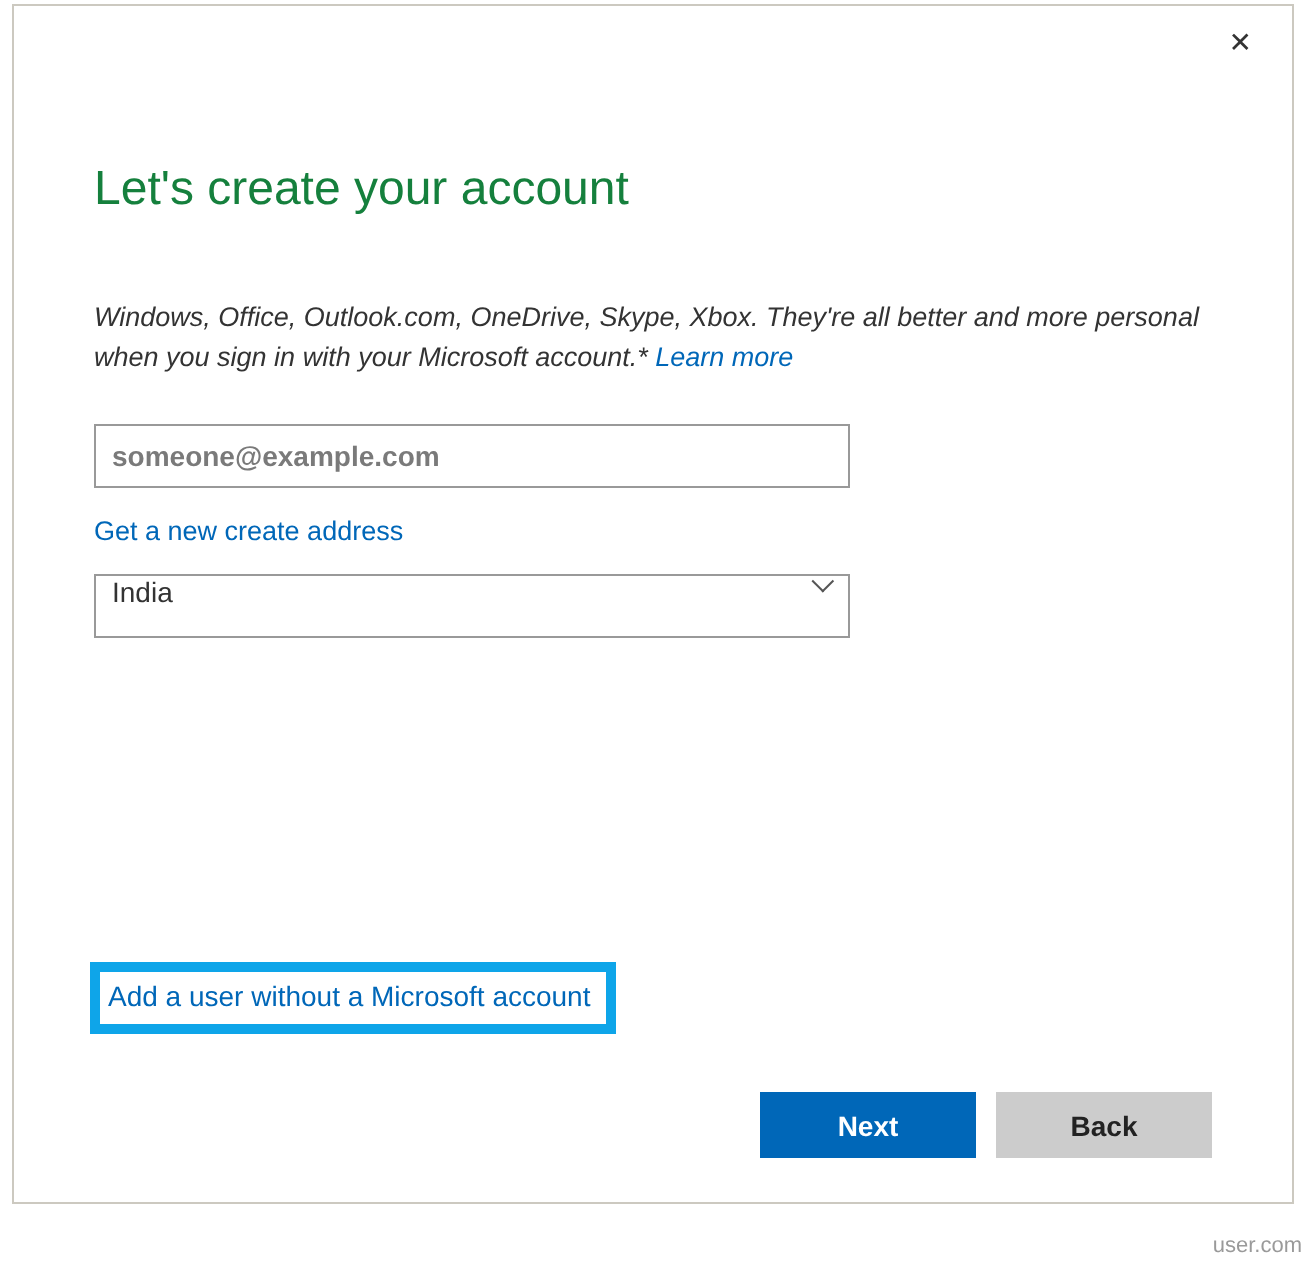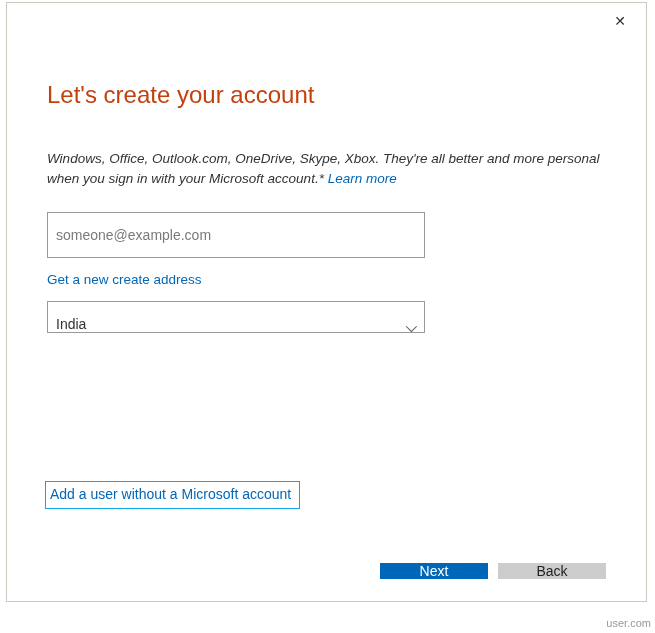--- a/index.html
+++ b/index.html
@@ -33,46 +33,47 @@
       color: #333;
       cursor: pointer;
       padding: 4px 6px;
     }
     .content {
       padding: 78px 40px 0 40px;
     }
     .title {
       font-size: 24px;
       font-weight: 400;
-      color: #c2410c;
+      color: #15803d;
       margin-bottom: 40px;
     }
     .description {
       font-size: 13.5px;
       color: #333;
       line-height: 1.5;
       margin-bottom: 22px;
       font-style: italic;
     }
     .link {
       color: #0067b8;
       cursor: pointer;
       text-decoration: none;
     }
     .field {
       width: 378px;
-      height: 46px;
+      height: 32px;
       border: 1px solid #999;
       padding: 0 8px;
       font-size: 14px;
       color: #737373;
       font-family: inherit;
       background: #fff;
       outline: none;
       line-height: 30px;
+      font-weight: bold;
     }
     .field::placeholder {
       color: #7a7a7a;
     }
     .email-link {
       display: block;
       font-size: 13.5px;
       color: #0067b8;
       margin: 14px 0 14px 0;
       cursor: pointer;
@@ -81,21 +82,21 @@
       margin-bottom: 14px;
     }
     .dropdown {
       width: 378px;
       height: 32px;
       border: 1px solid #999;
       padding: 0 8px;
       font-size: 14px;
       color: #333;
       display: flex;
-      align-items: flex-end;
+      align-items: flex-start;
       justify-content: space-between;
       cursor: pointer;
       background: #fff;
     }
     .chevron {
       display: inline-block;
       width: 8px;
       height: 8px;
       border-right: 1px solid #555;
       border-bottom: 1px solid #555;
@@ -108,38 +109,39 @@
       top: 450px;
       font-size: 13.5px;
       color: #333;
     }
     .add-user-link {
       position: absolute;
       left: 38px;
       top: 478px;
       font-size: 14px;
       color: #0067b8;
-      border: 1px solid #0ea5e9;
+      border: 5px solid #0ea5e9;
       padding: 4px 8px 6px 4px;
       cursor: pointer;
     }
     .button-row {
       position: absolute;
       bottom: 22px;
       right: 40px;
       display: flex;
       gap: 10px;
     }
     .btn {
       width: 108px;
-      height: 16px;
+      height: 33px;
       border: none;
       font-size: 14px;
       font-family: inherit;
       cursor: pointer;
+      font-weight: bold;
     }
     .btn-primary {
       background: #0067b8;
       color: #fff;
     }
     .btn-secondary {
       background: #ccc;
       color: #222;
       text-align: center;
     }

